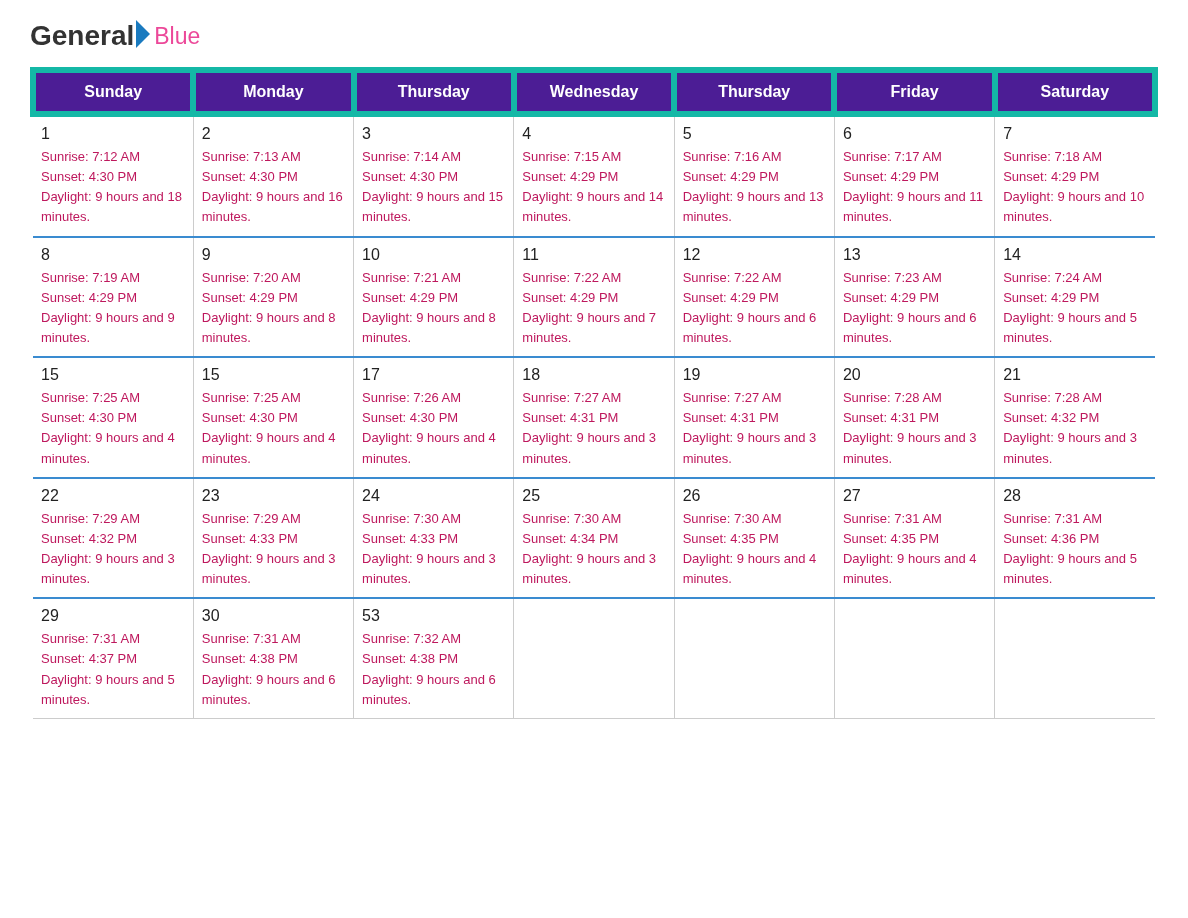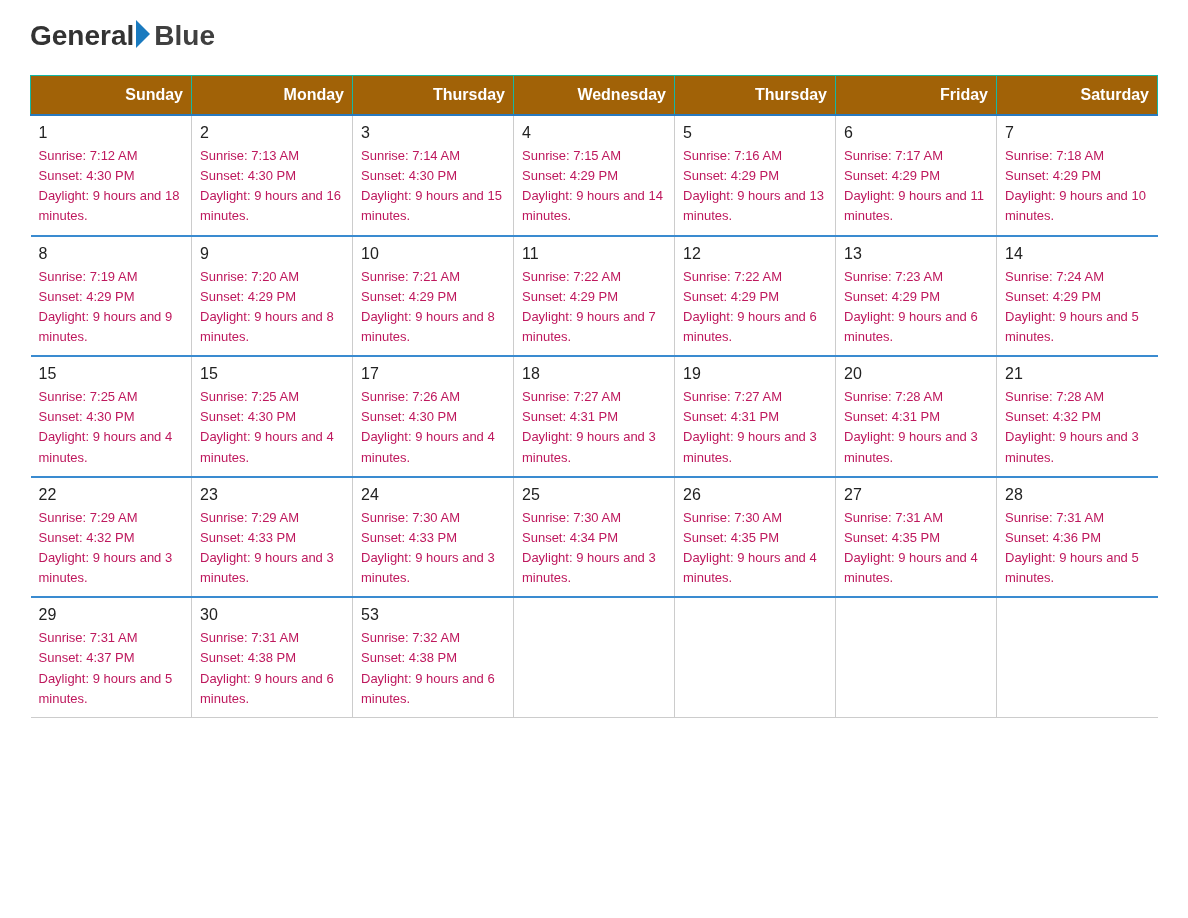--- a/index.html
+++ b/index.html
@@ -7,21 +7,21 @@
       font-family: Arial, sans-serif;
       background: #fff;
       width: 1188px;
       min-height: 918px;
       padding: 20px 30px;
     }
     .header-section {
       display: flex;
       justify-content: space-between;
       align-items: flex-start;
-      margin-bottom: 23px;
+      margin-bottom: 15px;
     }
     .logo-area {
       display: flex;
       flex-direction: column;
       align-items: flex-start;
     }
     .logo-text {
       display: flex;
       align-items: center;
     }
@@ -34,23 +34,23 @@
       display: inline-block;
       width: 0;
       height: 0;
       border-left: 14px solid #1a7abf;
       border-top: 14px solid transparent;
       border-bottom: 14px solid transparent;
       margin-left: 2px;
       margin-top: -4px;
     }
     .logo-blue {
-      font-size: 28px;
-      font-weight: bold;
-      color: #404040;
+      font-size: 23px;
+      font-weight: normal;
+      color: #ec4899;
       margin-left: 4px;
     }
     .title-area {
       text-align: right;
     }
     .month-title {
       font-size: 52px;
       font-weight: normal;
       color: #222;
       line-height: 1.1;
@@ -59,27 +59,27 @@
       font-size: 22px;
       color: #444;
       margin-top: 4px;
     }
     .calendar-table {
       width: 100%;
       border-collapse: collapse;
       table-layout: fixed;
     }
     .calendar-table thead tr th {
-      background-color: #a16207;
+      background-color: #4c1d95;
       color: #fff;
       font-size: 16px;
       font-weight: bold;
       padding: 10px 8px;
-      text-align: right;
-      border: 1px solid #14b8a6;
+      text-align: center;
+      border: 6px solid #14b8a6;
     }
     .calendar-table tbody tr td {
       vertical-align: top;
       padding: 8px 8px;
       border-top: 2px solid #2a7abf;
       border-left: 1px solid #ccc;
       border-right: 1px solid #ccc;
       border-bottom: 1px solid #ccc;
       font-size: 13px;
       color: #333;

